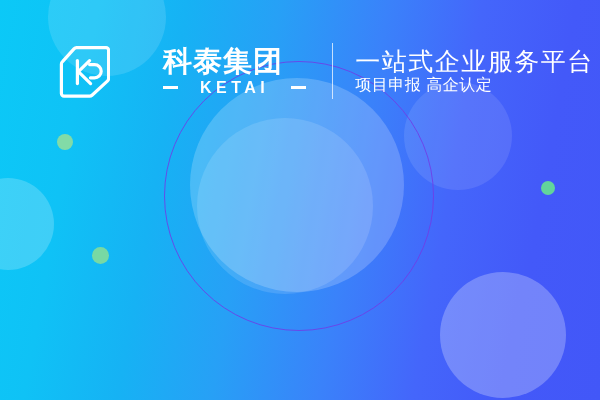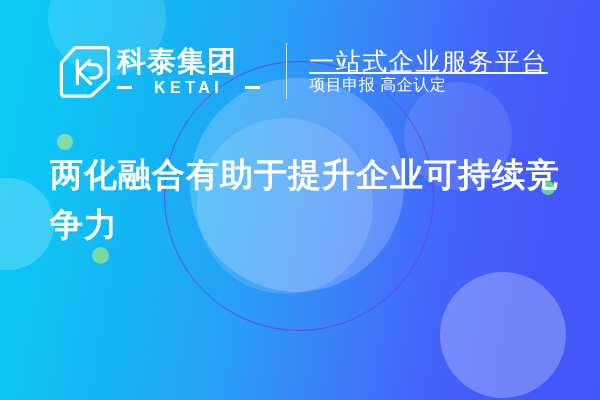--- a/index.html
+++ b/index.html
@@ -89,20 +89,21 @@
   .logo-mark {
     width: 54px;
     height: 54px;
     flex: 0 0 54px;
     margin-right: 7px;
   }
   .logo-words {
     display: flex;
     flex-direction: column;
     justify-content: center;
+    margin-left: 46px;
   }
   .logo-cn {
     color: #ffffff;
     font-size: 29px;
     font-weight: bold;
     letter-spacing: 1px;
     line-height: 1.0;
     white-space: nowrap;
   }
   .logo-en-row {
@@ -139,21 +140,20 @@
     display: flex;
     flex-direction: column;
     justify-content: center;
   }
   .tagline-main {
     color: #ffffff;
     font-size: 25px;
     letter-spacing: 1.5px;
     line-height: 1.12;
     white-space: nowrap;
-    text-decoration: underline;
   }
   .tagline-sub {
     color: #ffffff;
     font-size: 16px;
     letter-spacing: 0.5px;
     line-height: 1.2;
     white-space: nowrap;
   }
 
   
@@ -214,15 +214,14 @@
 
     <div class="divider"></div>
 
     <div class="tagline">
       <div class="tagline-main">一站式企业服务平台</div>
       <div class="tagline-sub">项目申报 高企认定</div>
     </div>
 
   </div>
 
-  <div class="headline">两化融合有助于提升企业可持续竞争力</div>
 
 </div>
 
 </body></html>

